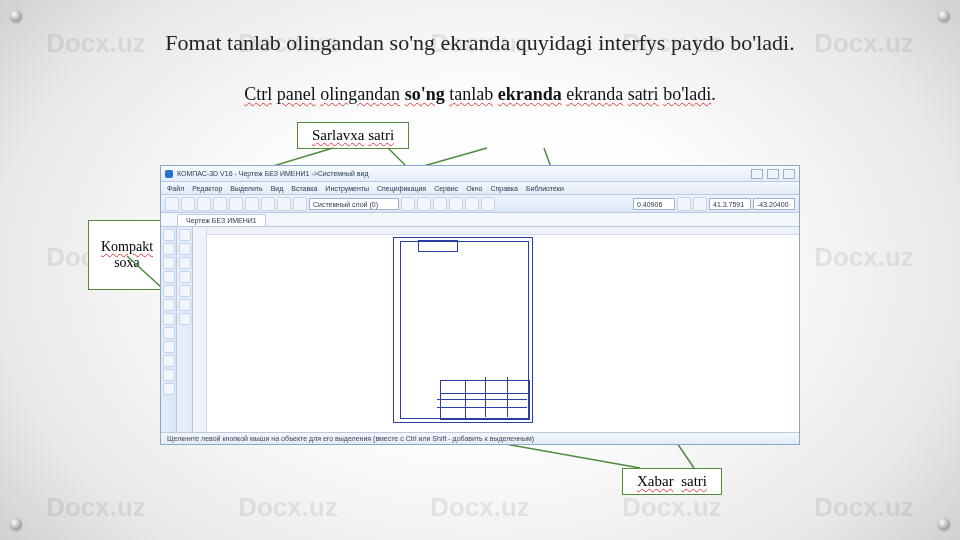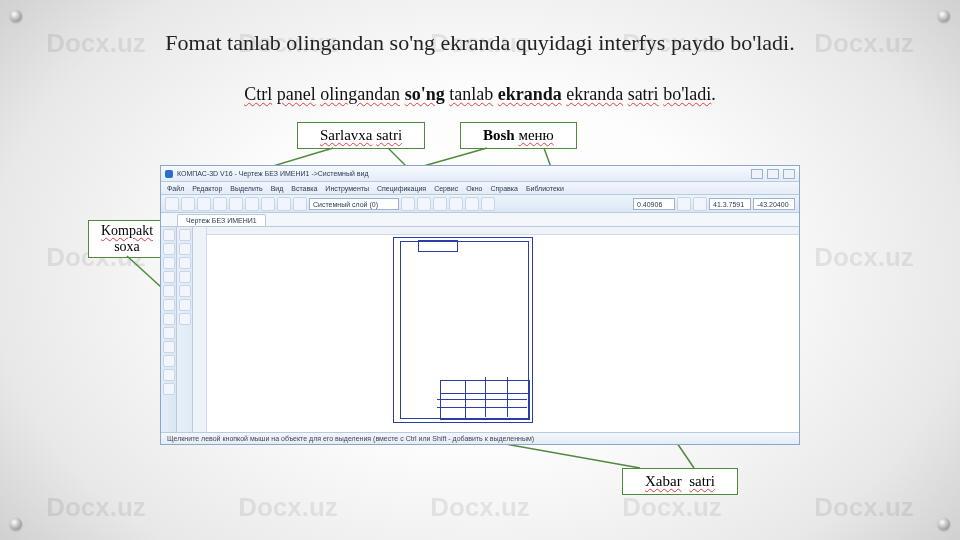--- a/index.html
+++ b/index.html
@@ -53,26 +53,26 @@
   .squiggle {
     text-decoration: underline wavy #e33c3c;
     text-decoration-thickness: 1px;
     text-underline-offset: 2px;
   }
 
   .callout {
     position: absolute;
     border: 1.5px solid #4f8a3d;
     background: #fff;
-    padding: 4px 22px;
+    padding: 4px 14px;
     font-size: 15px;
     text-align: center;
     line-height: 1.15;
   }
-  .callout.small { padding: 2px 8px; font-size: 14px; }
+  .callout.small { padding: 18px 8px; font-size: 14px; }
 
   svg.lines {
     position: absolute;
     top: 0; left: 0;
     width: 960px; height: 540px;
     pointer-events: none;
   }
   svg.lines line { stroke: #4f8a3d; stroke-width: 1.5; }
 
   
@@ -206,24 +206,20 @@
     <span class="squiggle">tanlab</span>
     <b><span class="squiggle">ekranda</span></b>
     <span class="squiggle">ekranda</span>
     <span class="squiggle">satri</span>
     <span class="squiggle">bo'ladi</span><span>.</span>
   </div>
 
   <div class="callout" style="left:297px; top:122px;">
     <span class="squiggle">Sarlavxa</span>
     <span class="squiggle">satri</span>
-  </div>
-  <div class="callout" style="left:460px; top:122px;">
-    <b>Bosh</b>
-    <span class="squiggle">меню</span>
   </div>
   <div class="callout small" style="left:88px; top:220px; width:78px;">
     <span class="squiggle">Kompakt</span><br>
     <span>soxa</span>
   </div>
   <div class="callout" style="left:664px; top:255px;">
     <span class="squiggle">Ishchi</span>
     <span class="squiggle">soxa</span>
   </div>
   <div class="callout" style="left:610px; top:468px;margin-left:12px;">

